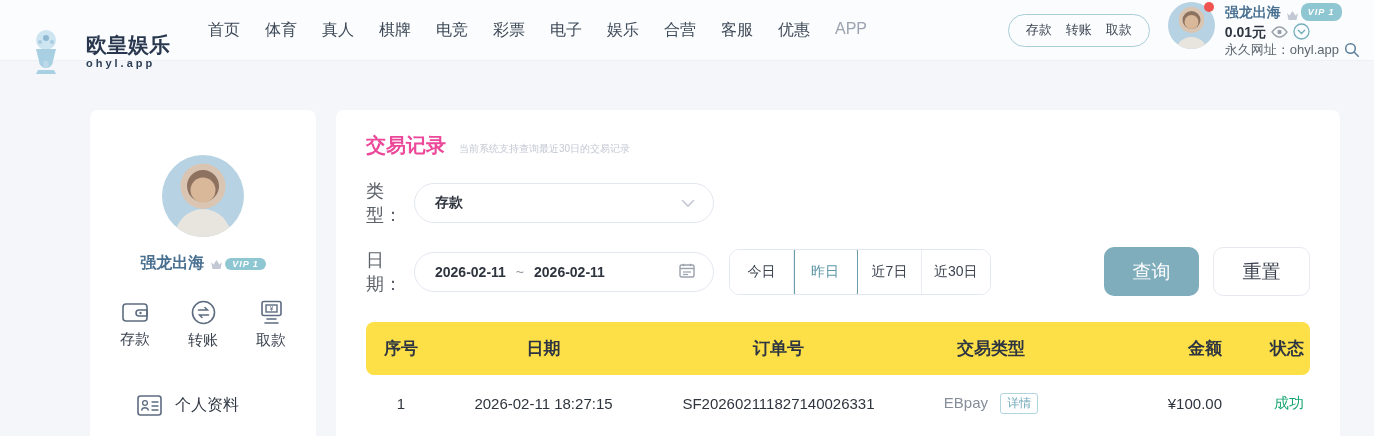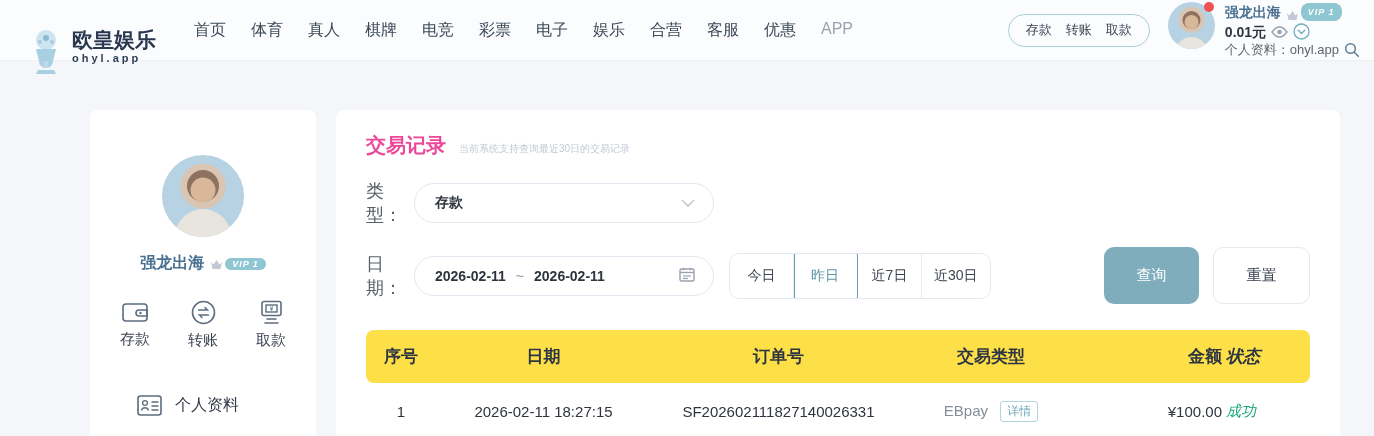--- a/index.html
+++ b/index.html
@@ -7,21 +7,21 @@
   body {
     font-family:"Liberation Sans","DejaVu Sans",sans-serif;
     background:#f4f6fa;
     color:#333;
   }
   
   .header {
     height:61px; background:#fbfcfd; border-bottom:1px solid #eef0f4;
     display:flex; align-items:center; padding:0 14px 0 26px;
   }
-  .logo { display:flex; align-items:flex-start; gap:6px; cursor:pointer;margin-top:44px; }
+  .logo { display:flex; align-items:center; gap:20px; cursor:pointer;margin-top:44px; }
   .logo-text { display:flex; flex-direction:column; line-height:1.05; }
   .logo-cn { font-size:21px; font-weight:bold; color:#29384f; }
   .logo-domain { font-size:11px; letter-spacing:3px; color:#2d3e57; font-weight:bold; margin-top:2px; }
   .nav { display:flex; gap:25px; margin-left:38px; }
   .nav-item { font-size:16px; color:#3e4a59; cursor:pointer; white-space:nowrap; }
   .nav-item.dim { color:#9aa3ae; }
   .wallet-pill {
     margin-left:auto; display:flex; align-items:center; gap:14px;
     border:1px solid #a9ced8; border-radius:17px; height:33px; padding:0 17px;
   }
@@ -84,36 +84,36 @@
   .range-group {
     display:flex; margin-left:15px; border:1px solid #e3e7ef; border-radius:10px; overflow:hidden; height:46px;
   }
   .range-btn {
     min-width:64px; padding:0 12px; display:flex; align-items:center; justify-content:center;
     font-size:14px; color:#3b4350; cursor:pointer; border-right:1px solid #e9ecf2; background:#fff;
   }
   .range-btn:last-child { border-right:none; }
   .range-btn.active { border:1px solid #6d9dab; color:#5d96a6; margin:-1px 0; border-radius:2px;padding-left:10px; }
   .action-btns { margin-left:auto; display:flex; gap:14px; }
-  .btn { height:57px; border-radius:10px; font-size:15px; display:flex; align-items:center; justify-content:center; cursor:pointer; }
+  .btn { height:49px; border-radius:10px; font-size:19px; display:flex; align-items:center; justify-content:center; cursor:pointer; }
   .btn-primary { width:95px; background:#7fadbc; color:#fff; border:none; }
   .btn-plain { width:97px; background:#fff; color:#3b4350; border:1px solid #e6e9f0; }
   
   .table { margin-top:26px; }
   .t-head {
     display:flex; align-items:center; background:#fde047; border-radius:8px; height:53px;
     font-size:17px; font-weight:bold; color:#2e3542;
   }
   .t-row { display:flex; align-items:center; height:56px; font-size:15px; color:#2f353e; }
   .c1 { width:70px; text-align:center; }
   .c2 { width:215px; text-align:center; }
   .c3 { width:255px; text-align:center; }
   .c4 { width:170px; text-align:center; }
   .c5 { width:150px; text-align:right; padding-right:4px; }
-  .c6 { width:84px; text-align:left; margin-left:auto; padding-right:6px;font-style:italic; }
+  .c6 { width:84px; text-align:right; margin-left:auto; padding-right:6px; }
   .pay-type { color:#858e99; }
   .detail-chip {
     display:inline-block; margin-left:8px; font-size:12px; color:#6fa8b8;
     border:1px solid #b0d5df; border-radius:3px; padding:1px 6px; cursor:pointer; vertical-align:1px;
   }
   .status-ok { color:#17a772; }
 </style>
 </head>
 <body>
 
@@ -189,21 +189,21 @@
             </svg>
         </span>
         <span class="icon-btn">
           <svg width="17" height="17" viewBox="0 0 17 17">
               <circle cx="8.5" cy="8.5" r="7.5" fill="none" stroke="#74aebc" stroke-width="1.3"></circle>
               <path d="M5.3 7.3 L8.5 10.5 L11.7 7.3" fill="none" stroke="#74aebc" stroke-width="1.4" stroke-linecap="round"></path>
             </svg>
         </span>
       </div>
       <div class="user-line">
-        <span class="site-url">个人资料：ohyl.app</span>
+        <span class="site-url">永久网址：ohyl.app</span>
         <span class="icon-btn">
           <svg width="16" height="16" viewBox="0 0 16 16">
               <circle cx="6.5" cy="6.5" r="4.8" fill="none" stroke="#5c7f9b" stroke-width="1.5"></circle>
               <line x1="10.3" y1="10.3" x2="14.3" y2="14.3" stroke="#5c7f9b" stroke-width="1.5" stroke-linecap="round"></line>
             </svg>
         </span>
       </div>
     </div>
   </div>
 </div>

